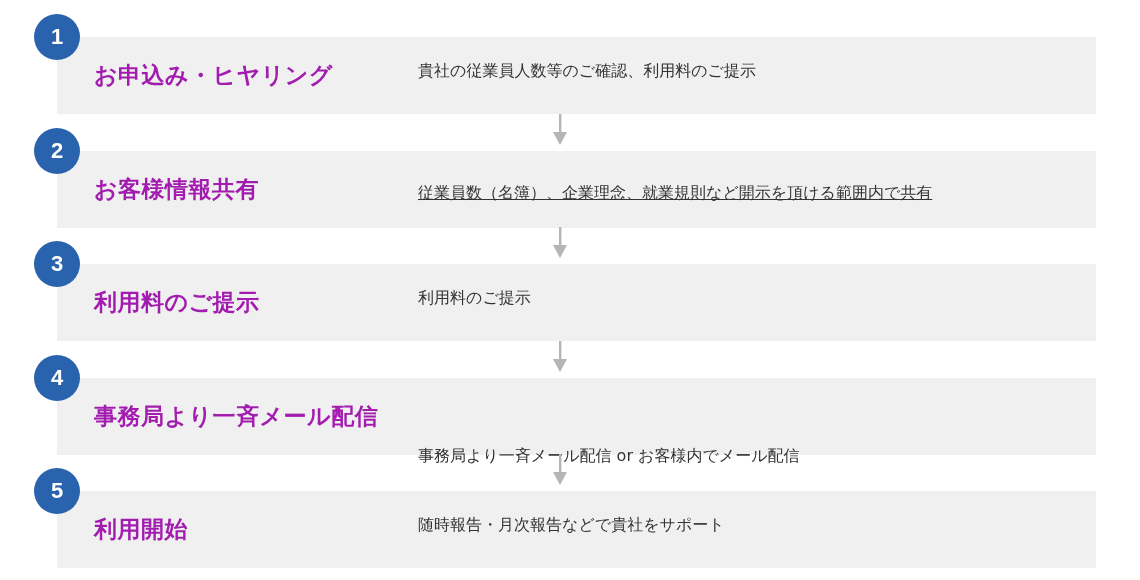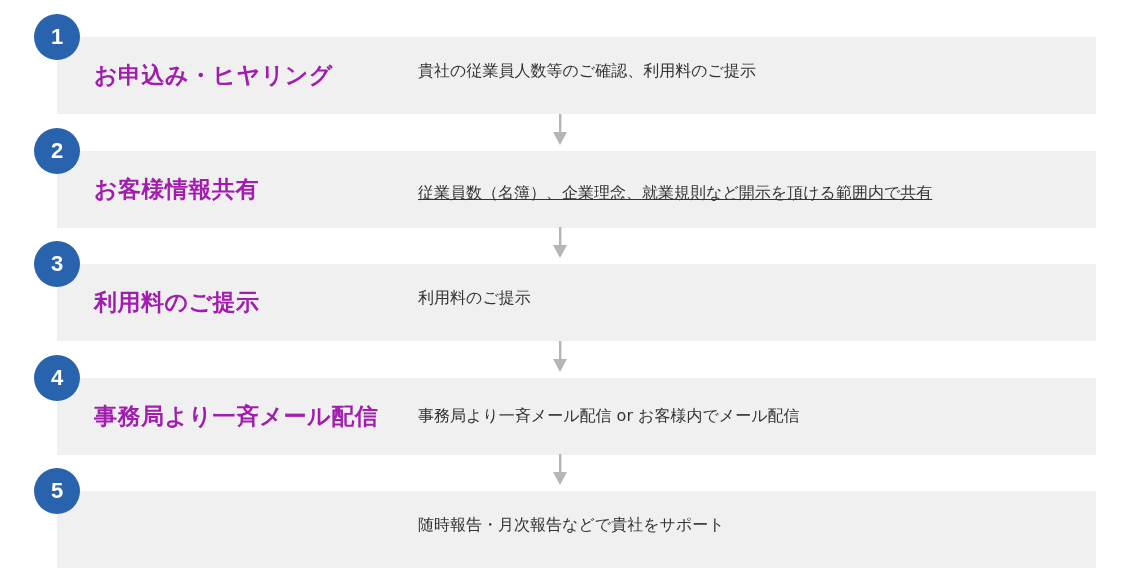--- a/index.html
+++ b/index.html
@@ -116,27 +116,28 @@
   <div class="arrow" style="top:341px;">
     <svg width="14" height="31" viewBox="0 0 14 31">
       <rect x="6" y="0" width="2.4" height="19" fill="#b5b5b5"></rect>
       <polygon points="0,18 14,18 7,31" fill="#b5b5b5"></polygon>
     </svg>
   </div>
 
   <div class="step" style="top:378px;">
     <div class="step-num">4</div>
     <div class="step-title">事務局より一斉メール配信</div>
-    <div class="step-desc narrow" style="padding-top:8px; box-sizing:border-box;">事務局より一斉メール配信 or お客様内でメール配信</div>
+    <div class="step-desc narrow" style="padding-top:8px; box-sizing:border-box;margin-top:40px;">事務局より一斉メール配信 or お客様内でメール配信</div>
   </div>
   <div class="arrow" style="top:454px;">
     <svg width="14" height="31" viewBox="0 0 14 31">
       <rect x="6" y="0" width="2.4" height="19" fill="#b5b5b5"></rect>
       <polygon points="0,18 14,18 7,31" fill="#b5b5b5"></polygon>
     </svg>
   </div>
 
   <div class="step" style="top:491px;">
     <div class="step-num">5</div>
+    <div class="step-title">利用開始</div>
     <div class="step-desc wide">随時報告・月次報告などで貴社をサポート</div>
   </div>
 
 </div>
 
 </body></html>

